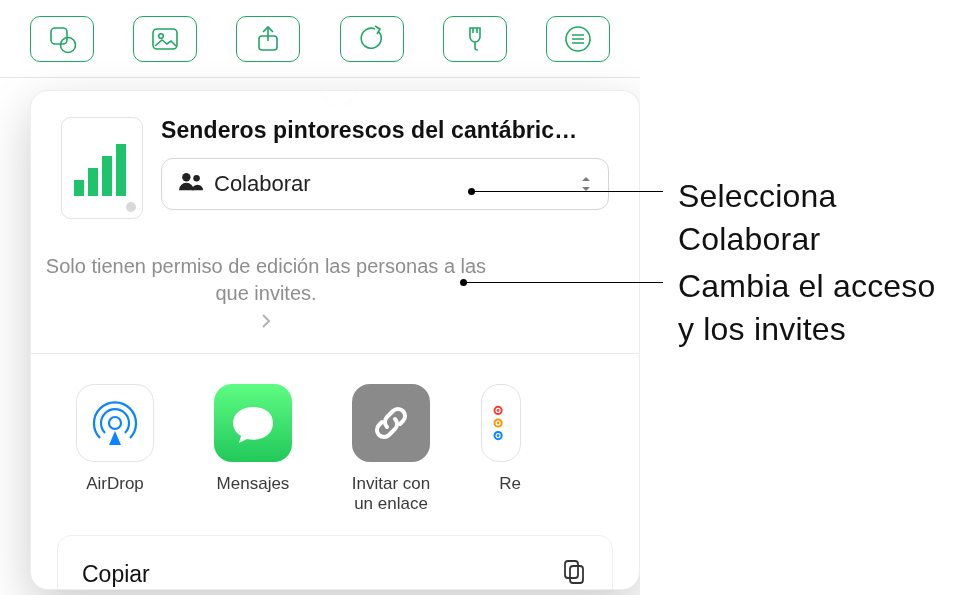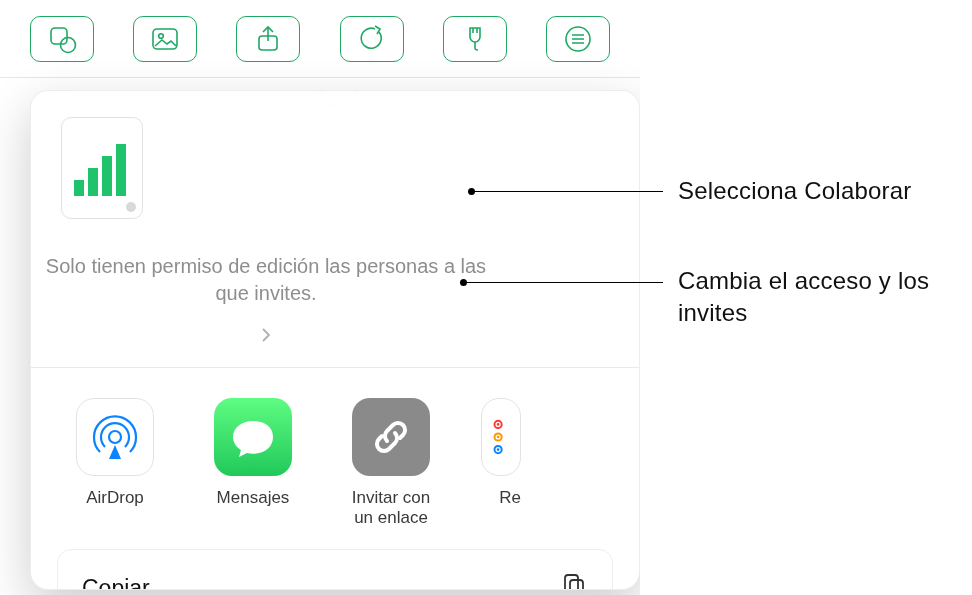--- a/index.html
+++ b/index.html
@@ -82,21 +82,21 @@
     .perm-row {
       margin:20px auto 24px auto;
       max-width:470px;
       text-align:center;
       font-size:20px;
       color:#8e8e8e;
       display:inline-flex;
       flex-wrap:wrap;
       justify-content:center;
       align-items:center;
-      gap:20px;
+      gap:6px;
       cursor:pointer;
       line-height:1.35;
       width:100%;
     }
     .perm-row .chevron-right { display:inline-flex; }
     .perm-row .chevron-right svg { width:10px; height:16px; stroke:#b0b0b0; fill:none; stroke-width:1.8; }
 
     .divider { height:1px; background:#e9e9e9; }
 
     .share-row {
@@ -124,21 +124,21 @@
       font-size:23px;
       color:#111;
       cursor:pointer;
     }
     .action-row .right-icon { margin-left:auto; }
 
     
     .callout-line {
       position:absolute; background:#000; height:1px;
     }
-    .callout-text { position:absolute; font-size:24px; color:#111; letter-spacing:0.2px; line-height:1.35; }
+    .callout-text { position:absolute; font-size:32px; color:#111; letter-spacing:0.2px; line-height:1.35; }
     .callout-head { position:absolute; width:7px; height:7px; background:#000; border-radius:50%; }
 
     .crop {
       position:absolute;
       left:0; top:0; right:0; bottom:0;
       width:640px; height:595px;
       overflow:hidden;
     }
   </style>
 </head>
@@ -194,20 +194,42 @@
 
   <div class="popover-head">
     <div class="doc-thumb">
       <svg viewBox="0 0 40 40">
         <rect x="6" y="26" width="5" height="8" fill="#1ec36b"></rect>
         <rect x="13" y="20" width="5" height="14" fill="#1ec36b"></rect>
         <rect x="20" y="14" width="5" height="20" fill="#1ec36b"></rect>
         <rect x="27" y="8" width="5" height="26" fill="#1ec36b"></rect>
       </svg>
       <div class="doc-thumb-dot"></div>
+    </div>
+    <div class="head-main">
+      <div class="doc-title">Senderos pintorescos del cantábric…</div>
+      <div class="colab-select">
+        <span class="people-icon">
+          <svg viewBox="0 0 28 20">
+            <circle cx="9" cy="6" r="4.5"></circle>
+            <path d="M1 20 a8 8 0 0 1 16 0 z"></path>
+            <circle cx="20" cy="7" r="3.5"></circle>
+            <path d="M15 20 a6 6 0 0 1 12 0 z"></path>
+          </svg>
+        </span>
+        <span>Colaborar</span>
+        <span class="chev">
+          <svg viewBox="0 0 12 8">
+                <path d="M2 6 L6 2 L10 6 z"></path>
+              </svg>
+          <svg viewBox="0 0 12 8">
+                <path d="M2 2 L6 6 L10 2 z"></path>
+              </svg>
+        </span>
+      </div>
     </div>
   </div>
 
   <div class="perm-row">
     <span>Solo tienen permiso de edición las personas a las que invites.</span>
     <span class="chevron-right">
       <svg viewBox="0 0 10 16">
             <path d="M2 2 L8 8 L2 14"></path>
           </svg>
     </span>

